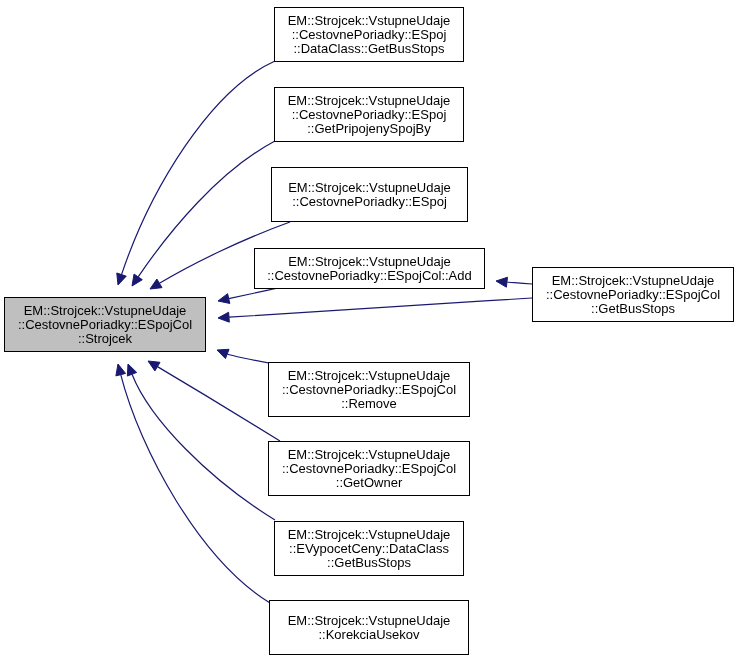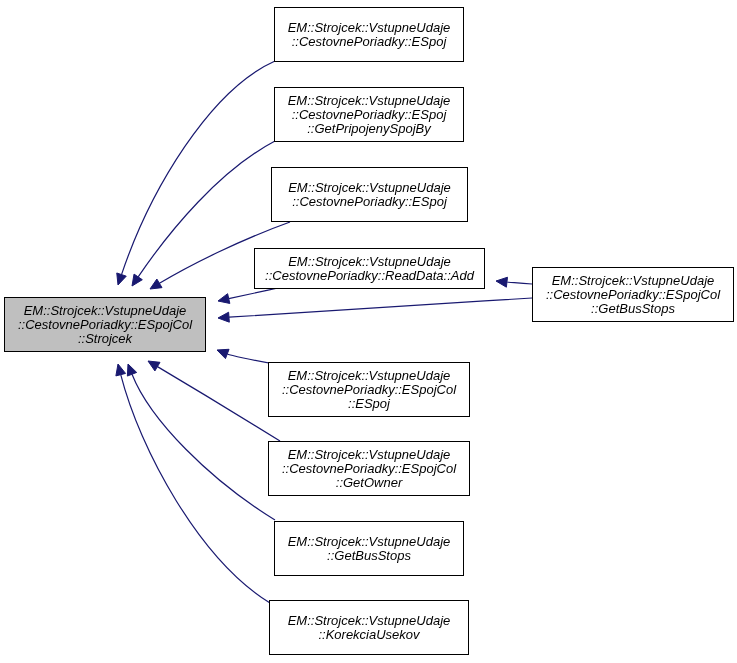--- a/index.html
+++ b/index.html
@@ -2,21 +2,21 @@
 <html><head>
 <meta charset="utf-8">
 <style>
   html, body { margin: 0; padding: 0; background: #ffffff; }
   body { width: 737px; height: 663px; position: relative; overflow: hidden;
          font-family: "Liberation Sans", "DejaVu Sans", sans-serif; }
   #graph { position: absolute; left: 0; top: 0; width: 737px; height: 663px; }
   .node { position: absolute; box-sizing: border-box; border: 1px solid #000;
           background: #fff; display: flex; flex-direction: column;
           justify-content: center; align-items: center;
-          font-size: 13px; line-height: 14px; color: #000; text-align: center; cursor: pointer; font-style: italic; }
+          font-size: 13px; line-height: 14px; color: #000; text-align: center; cursor: pointer; }
   .node.main { background: #bfbfbf; }
   .node .ln { white-space: nowrap; display: block; }
 </style>
 </head>
 <body>
 
 <svg id="graph" xmlns="http://www.w3.org/2000/svg" width="737" height="663">
     <path d="M275,61 C210,90 150,190 121.51140756433853,274.57550879337" fill="none" stroke="#191970" stroke-width="1.2"></path>
     <polygon points="118,285 116.7730024704158,272.97941444594335 126.24981265826125,276.1716031407966" fill="#191970" stroke="#191970"></polygon>
     <path d="M275,141 C220,170 170,230 138.17651560170992,276.89776648169067" fill="none" stroke="#191970" stroke-width="1.2"></path>
@@ -41,57 +41,59 @@
 
 <div class="node main" id="n-getowner" style="left:4px;top:297px;width:202px;height:55px;">
   <span class="ln">EM::Strojcek::VstupneUdaje</span>
   <span class="ln">::CestovnePoriadky::ESpojCol</span>
   <span class="ln">::Strojcek</span>
 </div>
 
 <div class="node" id="n-getbusstops" style="left:274px;top:7px;width:190px;height:55px;">
   <span class="ln">EM::Strojcek::VstupneUdaje</span>
   <span class="ln">::CestovnePoriadky::ESpoj</span>
+  <span class="ln">::DataClass::GetBusStops</span>
 </div>
 
 <div class="node" id="n-getpripojenyspojby" style="left:274px;top:87px;width:190px;height:55px;">
   <span class="ln">EM::Strojcek::VstupneUdaje</span>
   <span class="ln">::CestovnePoriadky::ESpoj</span>
   <span class="ln">::GetPripojenySpojBy</span>
 </div>
 
 <div class="node" id="n-getcountspoj" style="left:271px;top:167px;width:197px;height:55px;">
   <span class="ln">EM::Strojcek::VstupneUdaje</span>
   <span class="ln">::CestovnePoriadky::ESpoj</span>
 </div>
 
 <div class="node" id="n-add" style="left:254px;top:248px;width:231px;height:41px;">
   <span class="ln">EM::Strojcek::VstupneUdaje</span>
-  <span class="ln">::CestovnePoriadky::ReadData::Add</span>
+  <span class="ln">::CestovnePoriadky::ESpojCol::Add</span>
 </div>
 
 <div class="node" id="n-fillrecord" style="left:532px;top:267px;width:202px;height:55px;">
   <span class="ln">EM::Strojcek::VstupneUdaje</span>
   <span class="ln">::CestovnePoriadky::ESpojCol</span>
   <span class="ln">::GetBusStops</span>
 </div>
 
 <div class="node" id="n-remove" style="left:268px;top:362px;width:202px;height:55px;">
   <span class="ln">EM::Strojcek::VstupneUdaje</span>
   <span class="ln">::CestovnePoriadky::ESpojCol</span>
-  <span class="ln">::ESpoj</span>
+  <span class="ln">::Remove</span>
 </div>
 
 <div class="node" id="n-readdata" style="left:268px;top:441px;width:202px;height:55px;">
   <span class="ln">EM::Strojcek::VstupneUdaje</span>
   <span class="ln">::CestovnePoriadky::ESpojCol</span>
   <span class="ln">::GetOwner</span>
 </div>
 
 <div class="node" id="n-rozdelvstupy" style="left:274px;top:521px;width:190px;height:55px;">
   <span class="ln">EM::Strojcek::VstupneUdaje</span>
+  <span class="ln">::EVypocetCeny::DataClass</span>
   <span class="ln">::GetBusStops</span>
 </div>
 
 <div class="node" id="n-korekciausekov" style="left:269px;top:600px;width:200px;height:55px;">
   <span class="ln">EM::Strojcek::VstupneUdaje</span>
   <span class="ln">::KorekciaUsekov</span>
 </div>
 
 </body></html>

